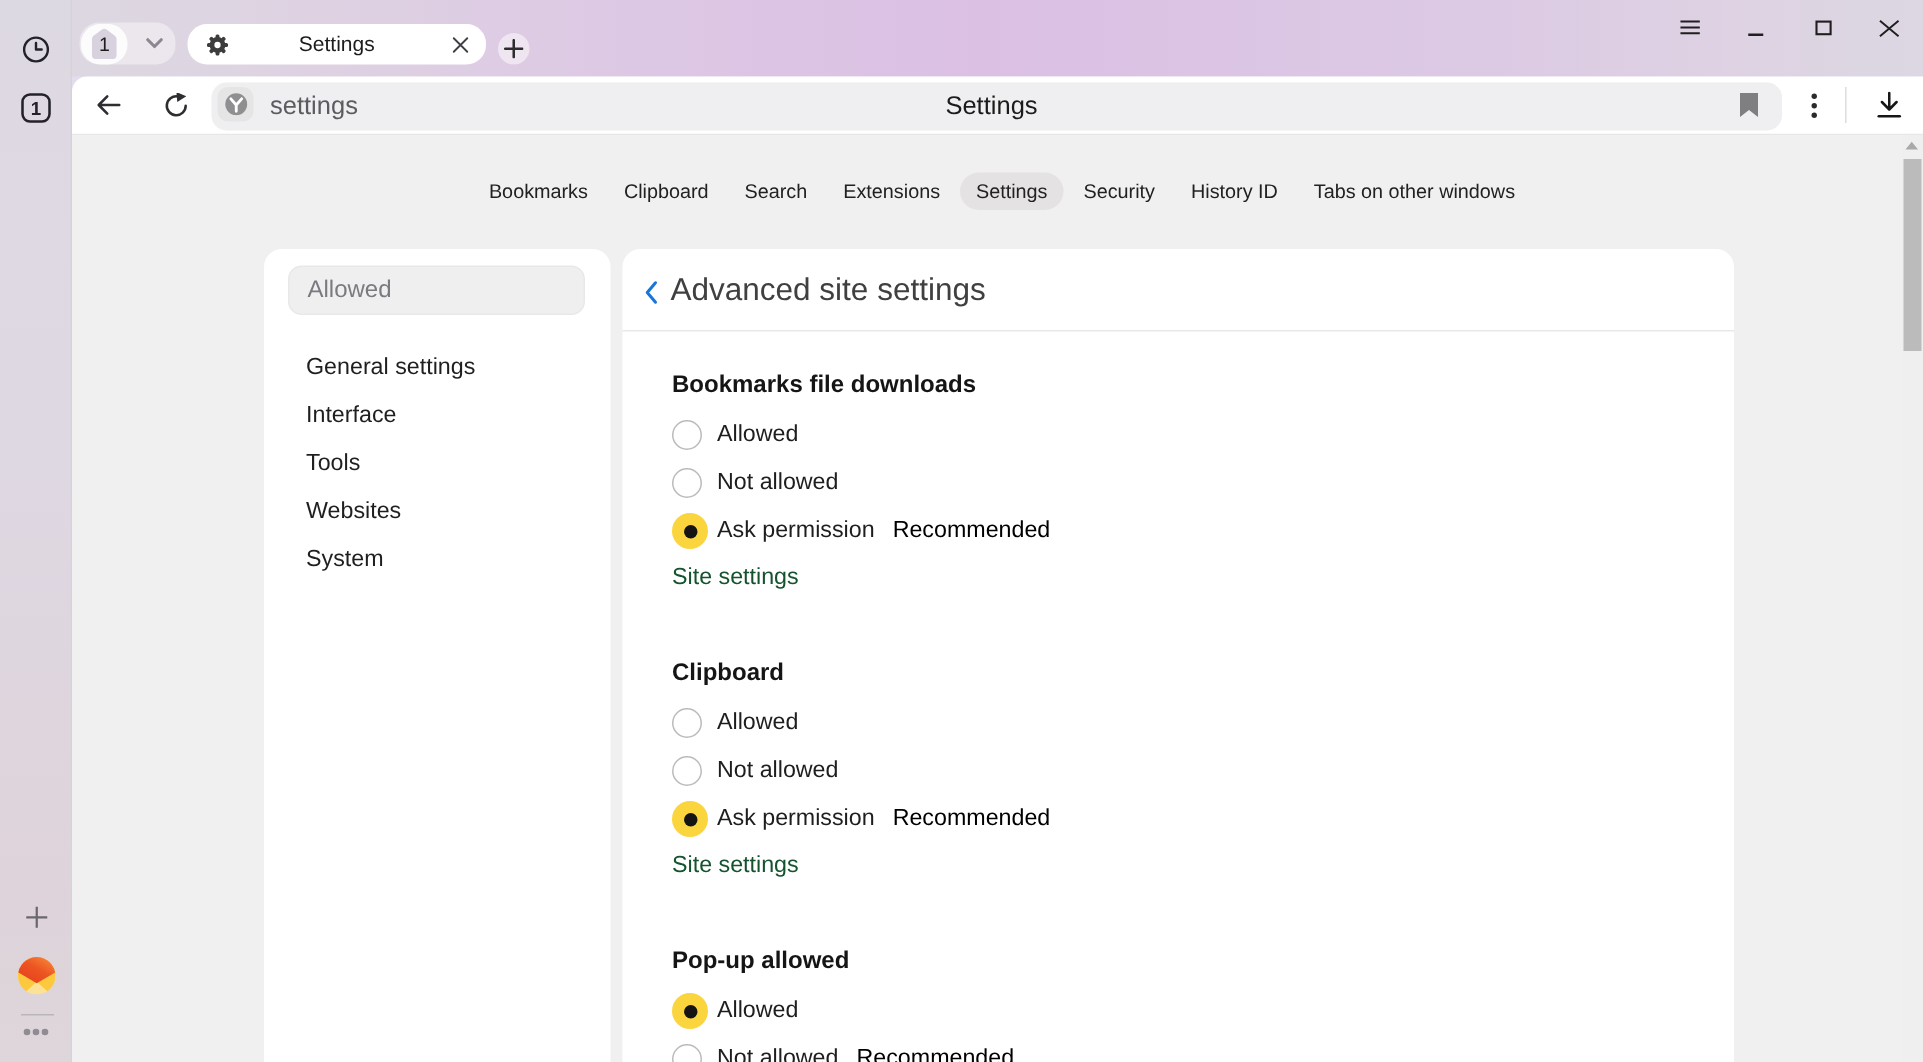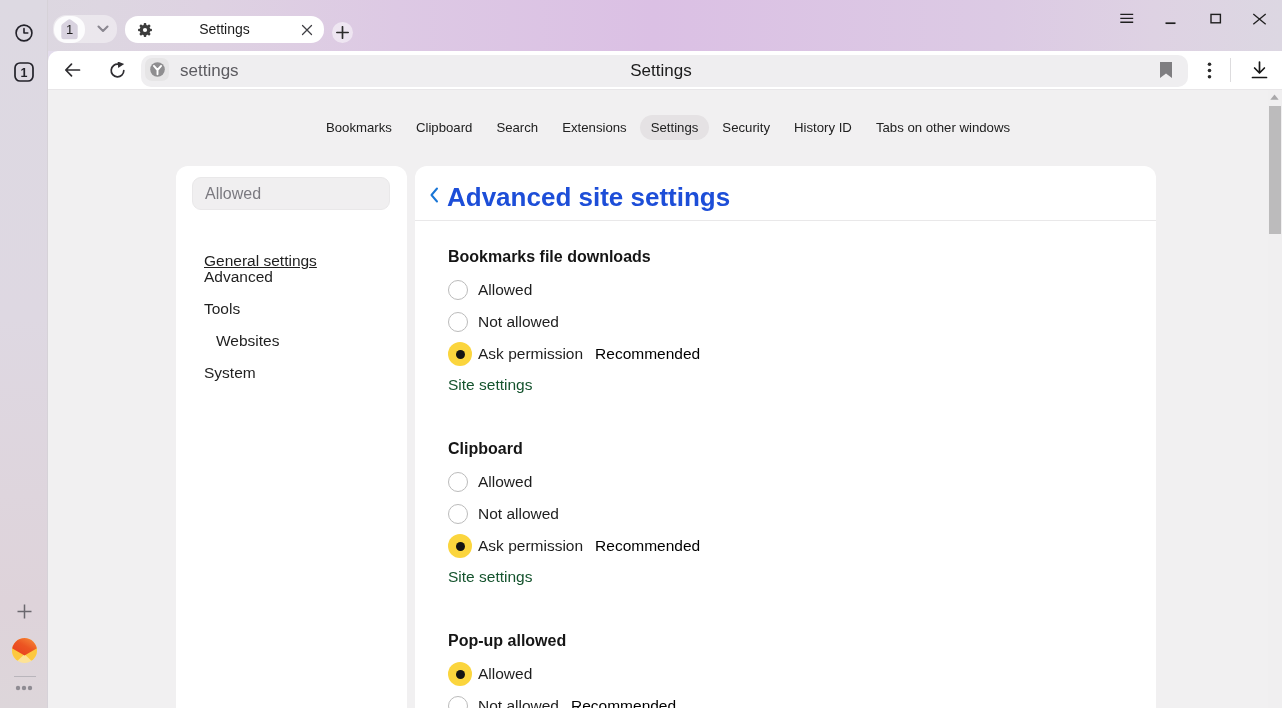--- a/index.html
+++ b/index.html
@@ -48,21 +48,21 @@
 
   #leftcard { left:176px; top:166px; width:231px; height:542px; background:#ffffff;
     border-radius:12px 12px 0 0; }
   #searchbox { left:192px; top:177px; width:198px; height:33px; border-radius:9px;
     background:#f0eff0; border:1px solid #e9e8e9; line-height:31px; font-size:16px;
     color:#7b7a80; padding-left:12px; }
   .menuitem { left:204px; height:22px; line-height:22px; font-size:15.5px; color:#1f1f1f; }
 
   #maincard { left:415px; top:166px; width:741px; height:542px; background:#ffffff;
     border-radius:12px 12px 0 0; }
-  #cardhead { left:447px; top:182px; font-size:26px; color:#1d4ed8;font-weight:bold; }
+  #cardhead { left:447px; top:182px; font-size:21px; color:#404040; }
   #carddiv { left:415px; top:220px; width:741px; height:1px; background:#e9e8e9; }
 
   .secttitle { left:448px; font-size:16px; font-weight:bold; color:#151515; height:22px; line-height:22px; }
   .radio { left:448px; width:20px; height:20px; border-radius:50%;
     background:#ffffff; border:1.5px solid #bbbbbb; }
   .radio.sel { width:24px; height:24px; border:none; background:#fbd53d; }
   .radio.sel::after { content:''; display:block; width:9px; height:9px; border-radius:50%;
     background:#141414; margin:7.5px auto 0; }
   .radiolabel { left:478px; font-size:15.5px; color:#1e1e1e; height:22px; line-height:22px; }
   .rec { font-size:15.5px; color:#000000; margin-left:12px; }
@@ -226,24 +226,24 @@
     <span>Search</span>
     <span>Extensions</span>
     <span class="pill">Settings</span>
     <span>Security</span>
     <span>History ID</span>
     <span>Tabs on other windows</span>
   </div>
 
   <div id="leftcard" class="abs"></div>
   <div id="searchbox" class="abs">Allowed</div>
-  <div class="menuitem abs" style="top:250px;text-decoration:underline;">General settings</div>
-  <div class="menuitem abs" style="top:266px;">Advanced</div>
+  <div class="menuitem abs" style="top:234px;">General settings</div>
+  <div class="menuitem abs" style="top:266px;">Interface</div>
   <div class="menuitem abs" style="top:298px;">Tools</div>
-  <div class="menuitem abs" style="top:330px;margin-left:12px;">Websites</div>
+  <div class="menuitem abs" style="top:330px;">Websites</div>
   <div class="menuitem abs" style="top:362px;">System</div>
 
   <div id="maincard" class="abs"></div>
   <div class="abs" style="left:429px;top:187px;">
     <svg width="10" height="16" viewBox="0 0 10 16">
       <path d="M8 1.5 L2.5 8 L8 14.5" fill="none" stroke="#1a76d6" stroke-width="2" stroke-linecap="round" stroke-linejoin="round"></path>
     </svg>
   </div>
   <div id="cardhead" class="abs">Advanced site settings</div>
   <div id="carddiv" class="abs"></div>

